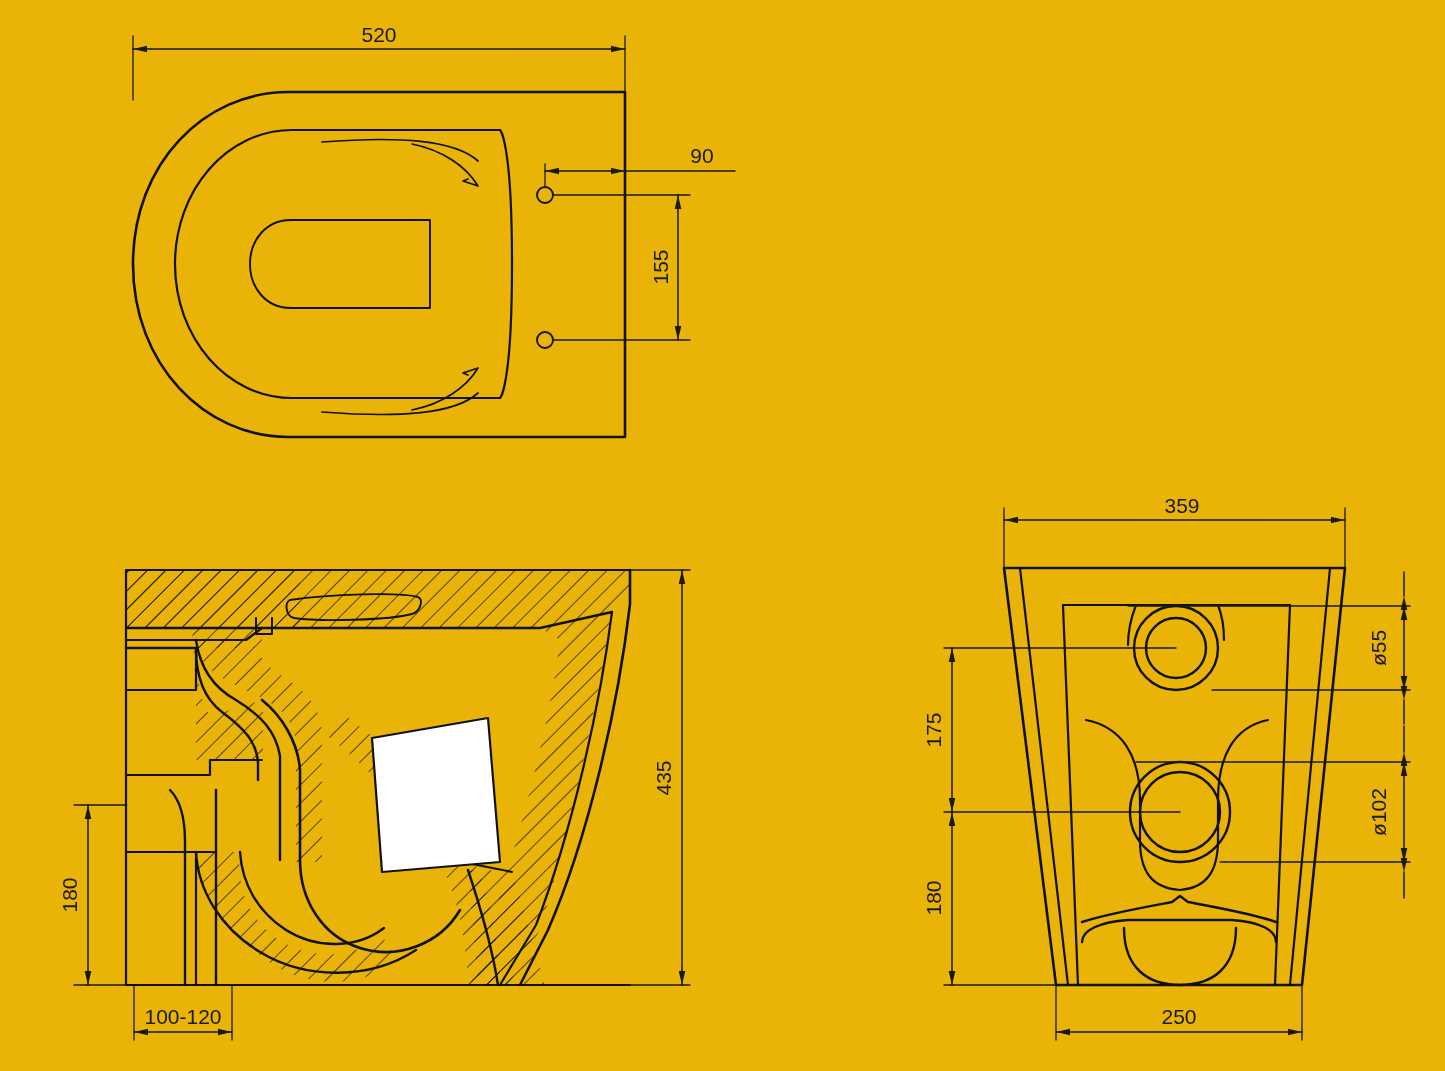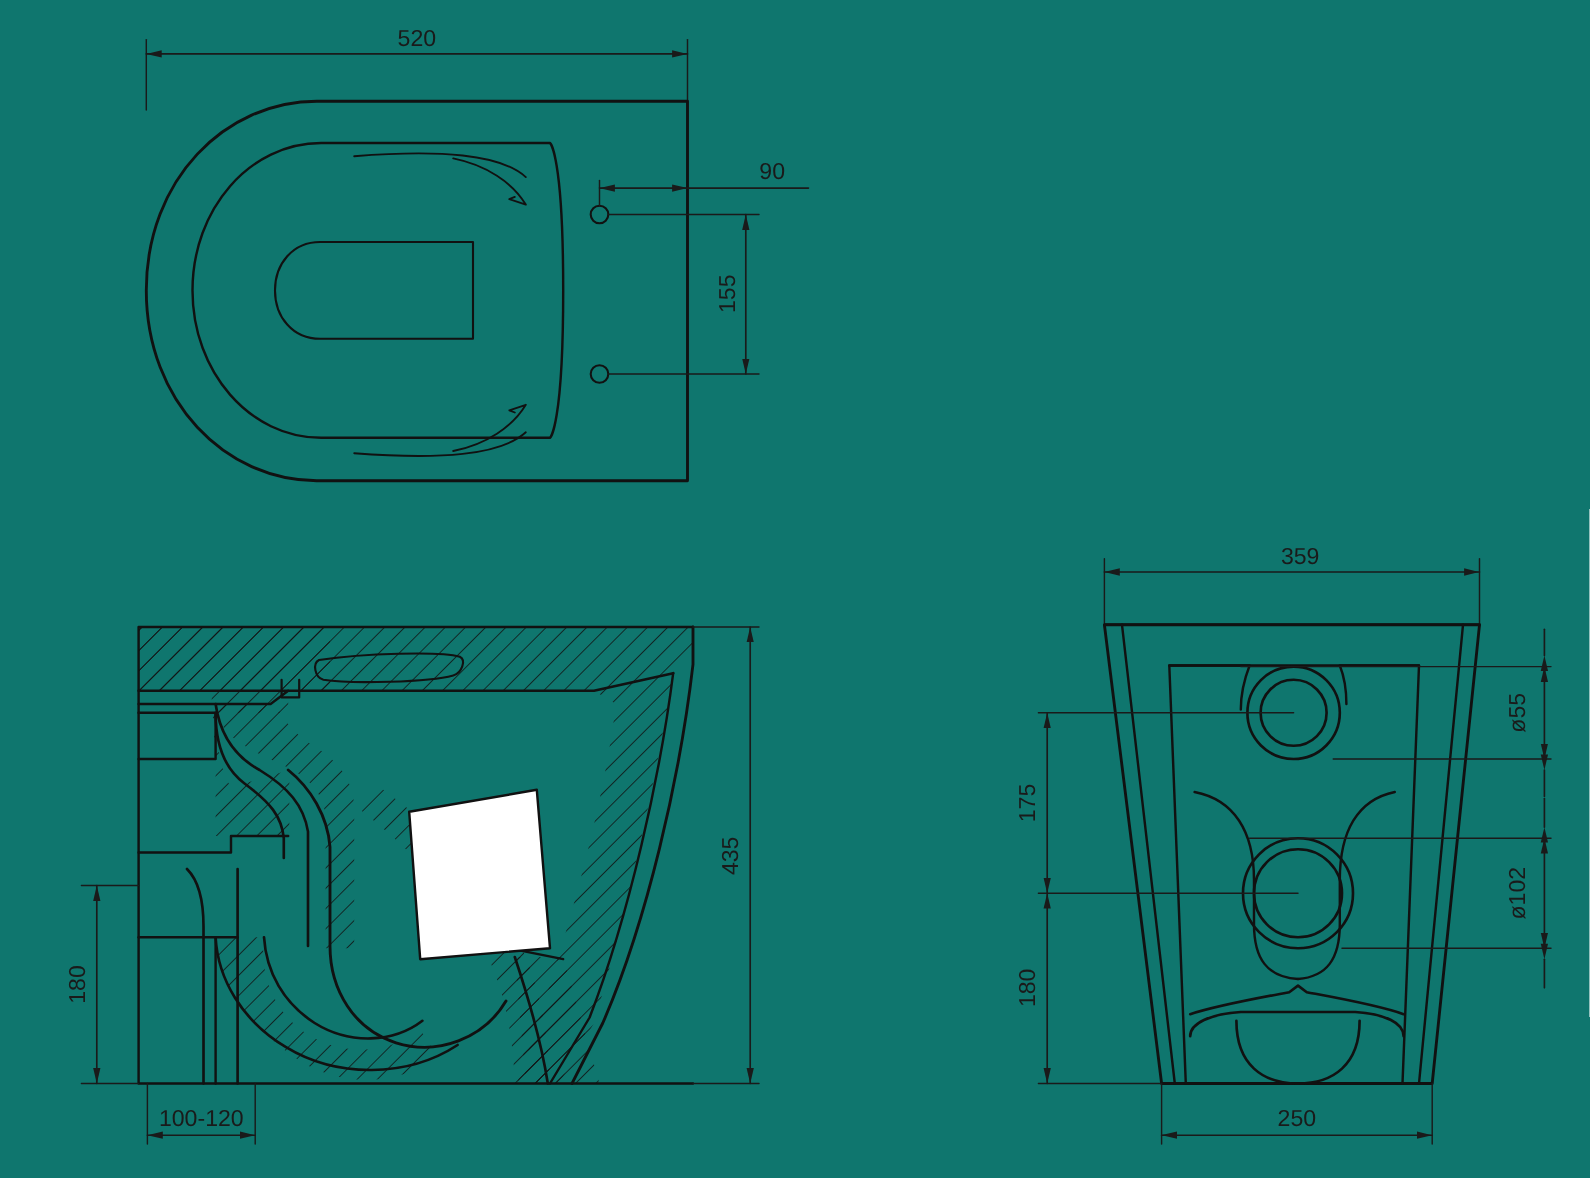--- a/index.html
+++ b/index.html
@@ -1,18 +1,18 @@
 <!DOCTYPE html>
 <html><head>
 <meta charset="utf-8">
 <style>
   html,body{margin:0;padding:0;background:#ffffff;}
   body{width:1445px;height:1071px;overflow:hidden;
        font-family:"Liberation Sans","DejaVu Sans",sans-serif;}
-  #sheet{position:relative;width:1445px;height:1071px;background:#0f766e;}
+  #sheet{position:relative;width:1445px;height:1071px;background:#eab308;}
   svg{display:block;}
   .dimtxt{font-family:"Liberation Sans","DejaVu Sans",sans-serif;
           font-size:21px;fill:#1a1a1a;}
 </style>
 </head>
 <body>
 
 <div id="sheet">
 <svg width="1445" height="1071" viewBox="0 0 1445 1071">
 

